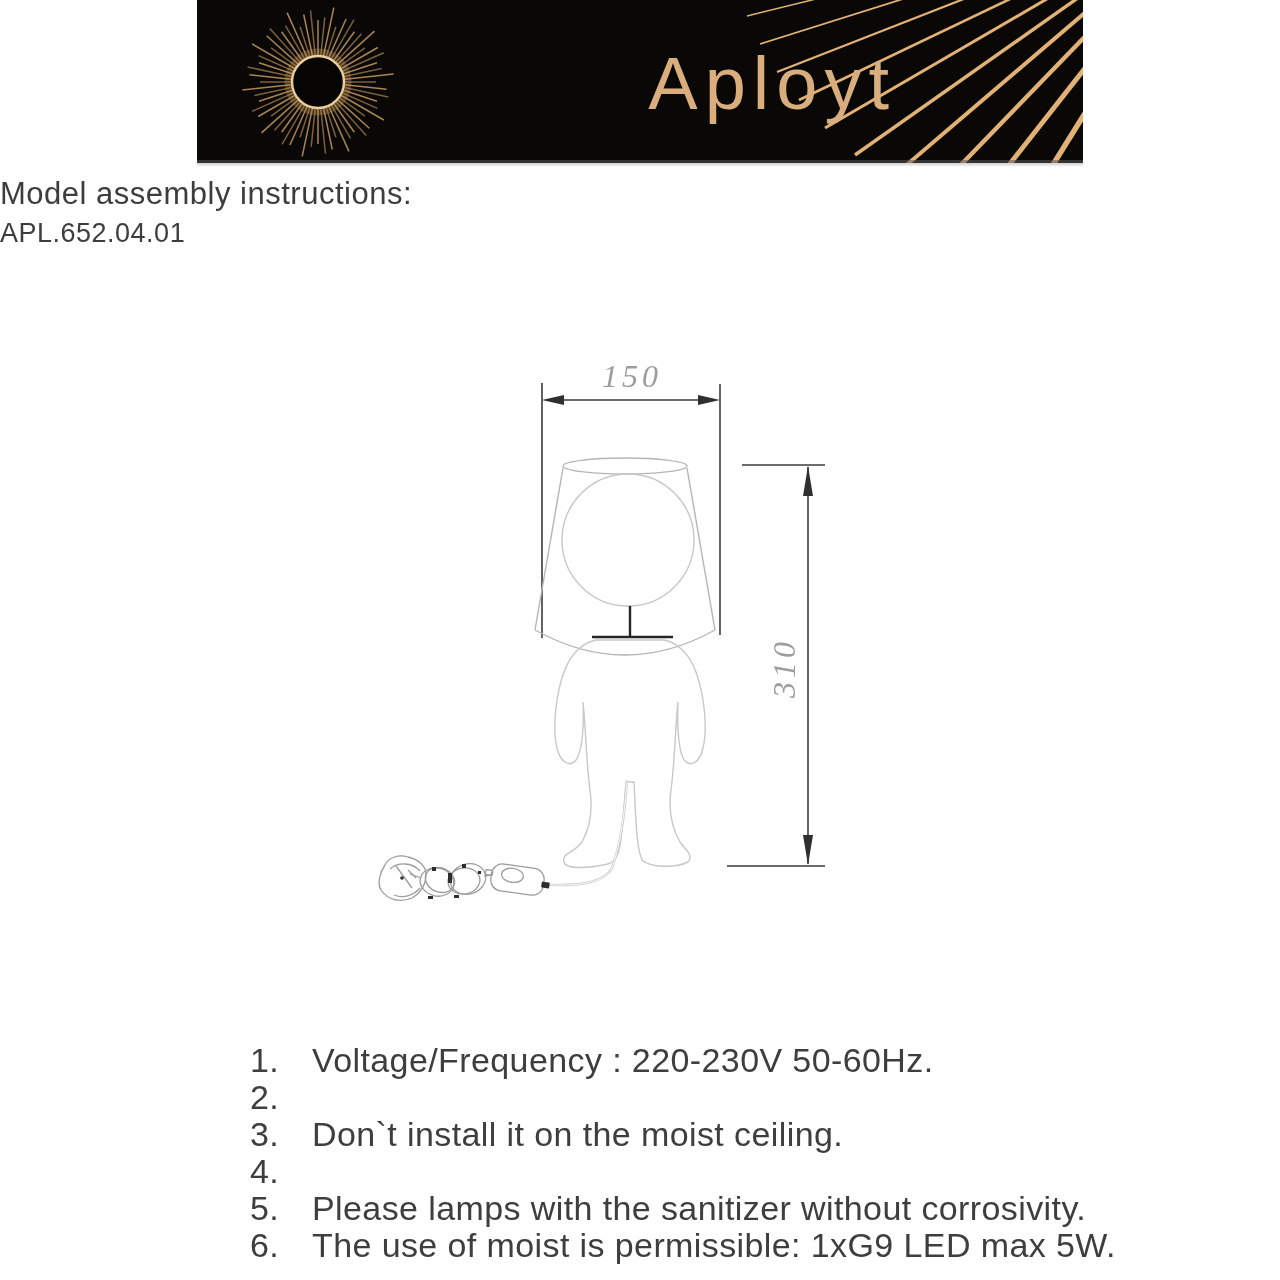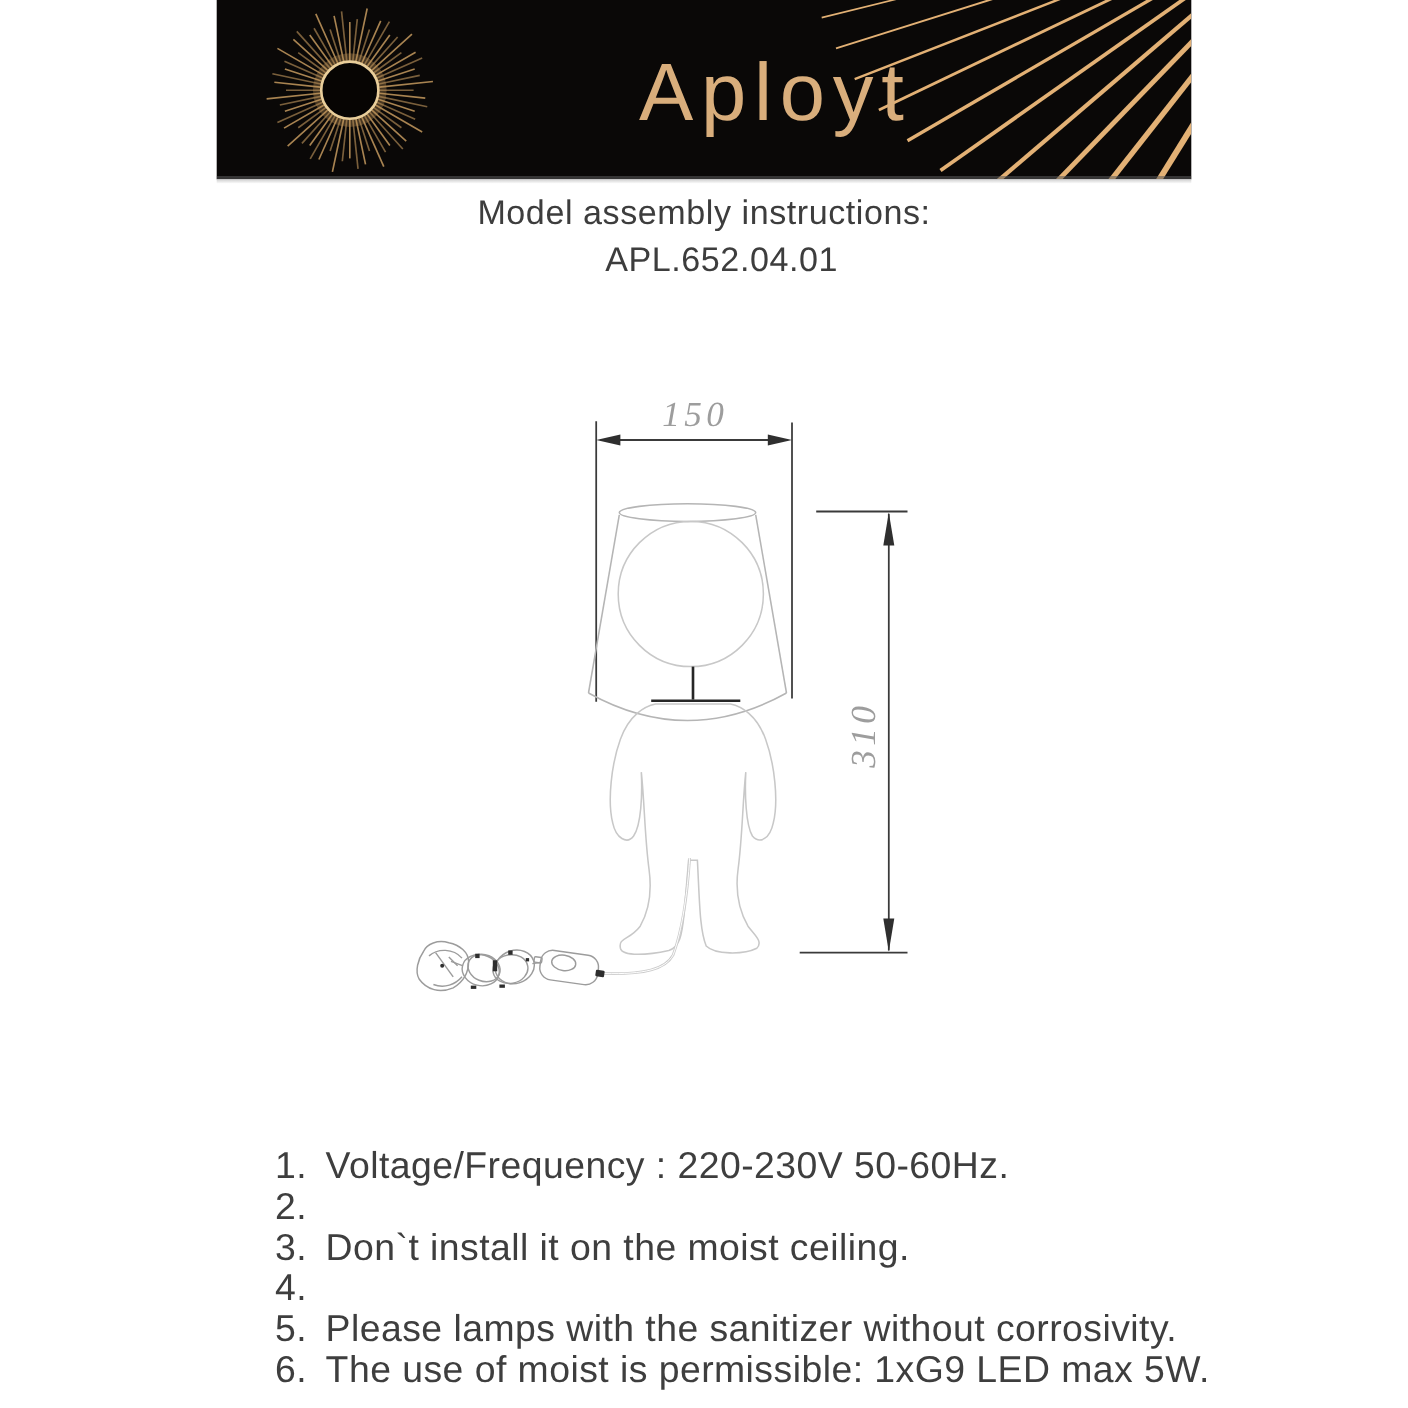--- a/index.html
+++ b/index.html
@@ -15,31 +15,31 @@
   .banner::after{
     content:"";position:absolute;left:0;right:0;bottom:0;height:3px;
     background:rgba(90,90,90,.55);
   }
   .banner-shadow{
     position:absolute;left:197px;top:163px;width:886px;height:4px;
     background:linear-gradient(#cfcfcf,#ffffff);
   }
   .banner svg{position:absolute;left:0;top:0;}
   .wordmark{
-    position:absolute;left:384px;top:36px;width:300px;height:95px;
+    position:absolute;left:399px;top:36px;width:300px;height:95px;
     color:#d9ae7c;font-size:74px;font-weight:300;letter-spacing:7px;
-    font-family:"Liberation Sans", sans-serif;line-height:95px;
+    font-family:"Liberation Sans", sans-serif;line-height:95px;text-align:right;
   }
   
   .title-block{
-    position:absolute;left:0;top:176px;width:1280px;text-align:center;
+    position:absolute;left:0;top:176px;width:1280px;
     color:#3d3d3d;
   }
   .title-line1{font-size:31px;letter-spacing:.5px;}
-  .title-line2{font-size:31px;letter-spacing:.5px;margin-top:6px;padding-left:32px;}
+  .title-line2{font-size:27px;letter-spacing:.5px;margin-top:6px;}
   
   .diagram{position:absolute;left:350px;top:350px;width:500px;height:570px;}
   .dim-label{
     font-family:"Liberation Serif", serif;
     font-style:italic;font-size:32px;fill:#9d9d9d;letter-spacing:4px;
   }
   .dimline{stroke:#3a3a3a;stroke-width:1.6;fill:none;}
   .dimarrow{fill:#2f2f2f;stroke:none;}
   .shade{stroke:#b5b5b5;stroke-width:1.4;fill:none;}
   .bodyline{stroke:#c8c8c8;stroke-width:1.4;fill:none;}
@@ -48,21 +48,21 @@
   .hw{stroke:#9c9c9c;stroke-width:1.3;fill:none;}
   .hwdark{fill:#2e2e2e;stroke:none;}
   .stem{stroke:#262626;stroke-width:2.4;fill:none;}
   
   .instructions{
     position:absolute;left:250px;top:1042px;width:810px;
     color:#3e3e3e;font-size:34px;letter-spacing:.4px;
   }
   .instr-row{display:flex;height:37px;align-items:baseline;line-height:37px;}
   .instr-num{width:46px;flex:0 0 46px;}
-  .instr-text{white-space:nowrap;}
+  .instr-text{white-space:nowrap;margin-left:16px;}
 </style>
 </head>
 <body>
 
 <div class="banner">
   <svg width="886" height="163" viewBox="0 0 886 163">
 
     <g id="sunburst">
         <line x1="148.0" y1="82.0" x2="179.0" y2="82.0" stroke="#c59a5f" stroke-width="1.5" opacity="0.6"></line>
         <line x1="147.9" y1="84.8" x2="189.6" y2="89.2" stroke="#c59a5f" stroke-width="1.5" opacity="0.85"></line>

